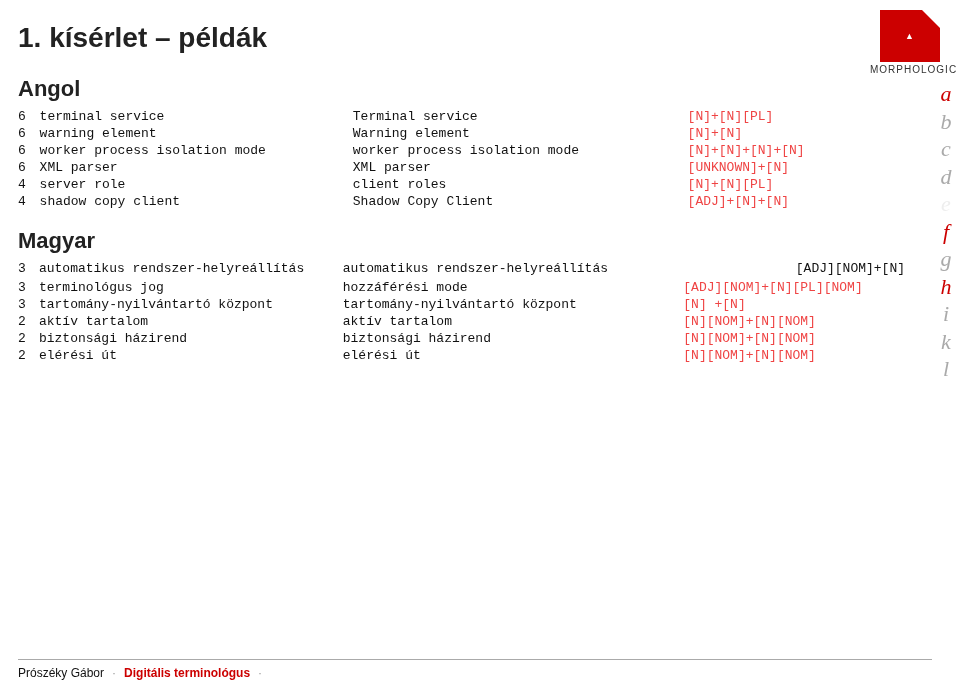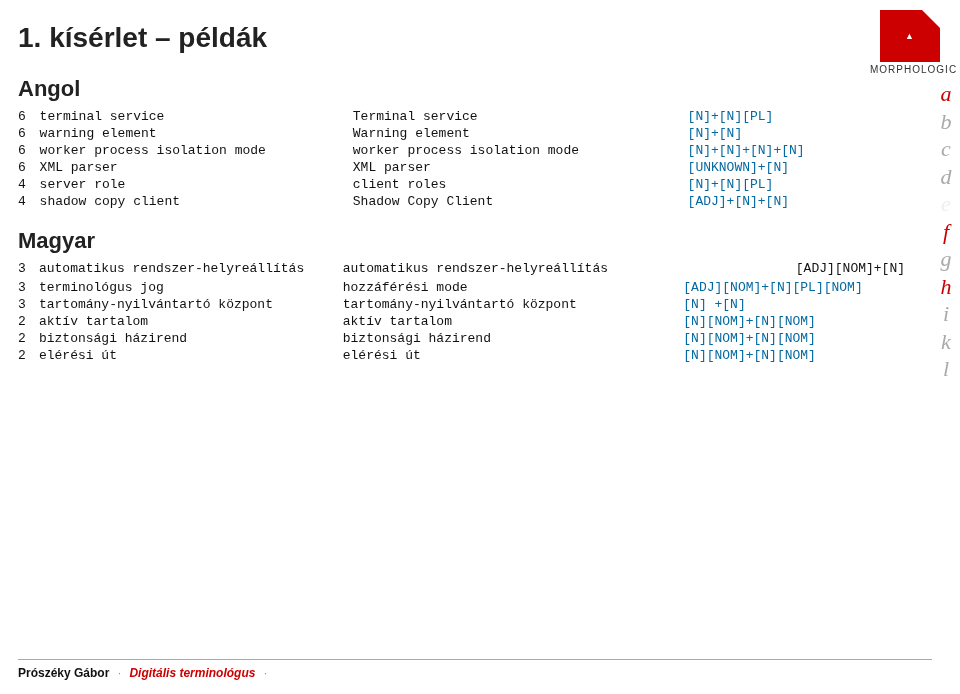--- a/index.html
+++ b/index.html
@@ -113,40 +113,40 @@
       margin-bottom: 4px;
     }
     .data-table td {
       padding: 1px 4px 1px 0;
       vertical-align: top;
       white-space: nowrap;
     }
     .col-count { width: 20px; color: #111; }
     .col-source { width: 290px; }
     .col-target { width: 310px; }
-    .col-tags { width: 230px; color: #0369a1; margin-top: 40px; }
+    .col-tags { width: 230px; color: #ef4444; margin-top: 40px; }
 
     
     .footer {
       position: absolute;
       bottom: 14px;
       left: 18px;
       right: 28px;
       border-top: 1px solid #aaa;
       padding-top: 6px;
       display: flex;
       align-items: center;
       gap: 8px;
       font-family: Arial, sans-serif;
       font-size: 12px;
       color: #333;
     }
-    .footer-name { font-weight: bold; color: #111; }
+    .footer-name { font-weight: normal; color: #111; }
     .footer-sep { color: #999; }
-    .footer-role { color: #c00; font-weight: bold; font-style: italic; }
+    .footer-role { color: #c00; font-weight: bold; }
     .footer-conf { color: #111; }
 
     
     .multiline-target {
       white-space: pre-wrap;
       line-height: 1.3;
     }
   </style>
 </head>
 <body>

